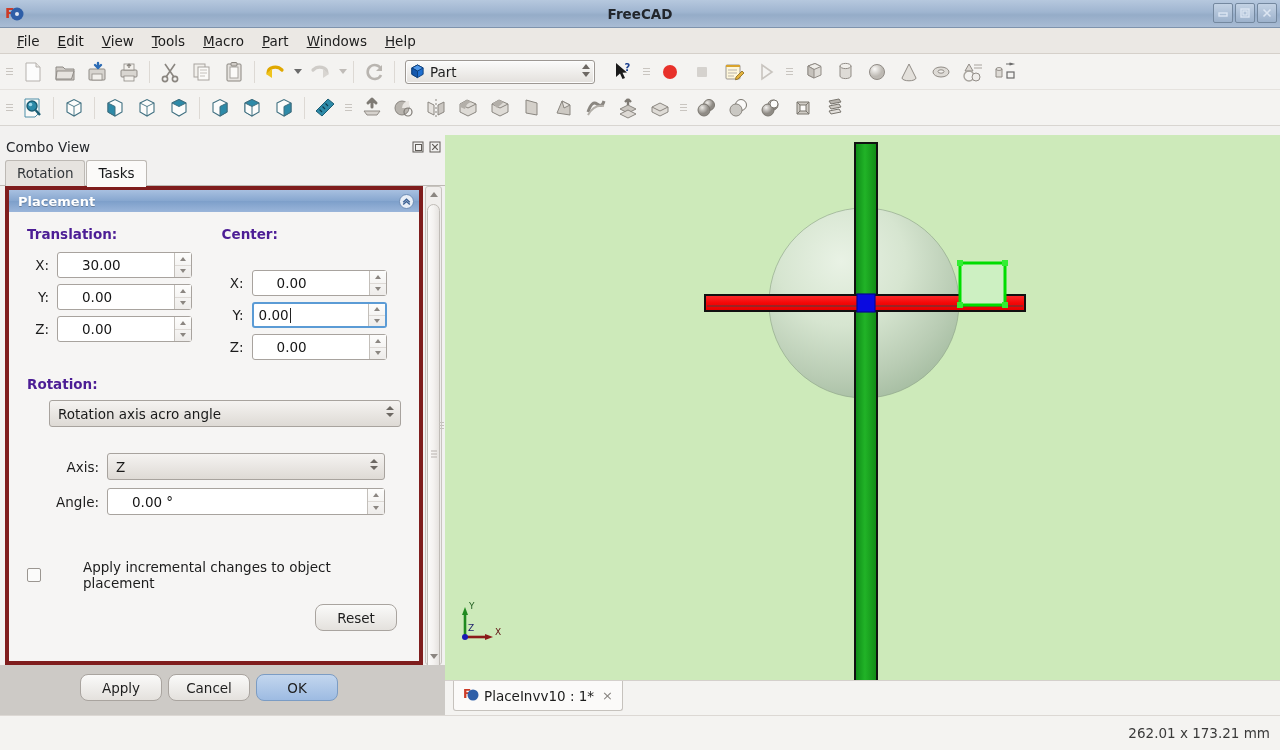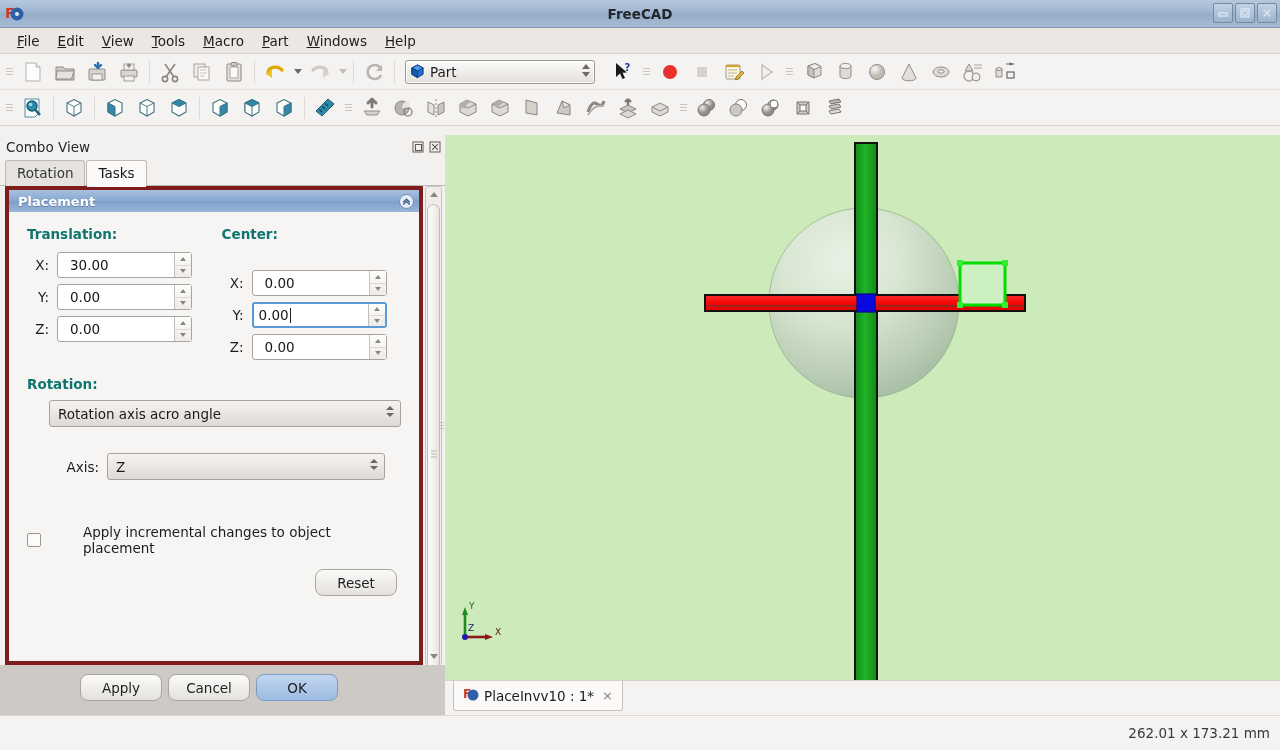--- a/index.html
+++ b/index.html
@@ -172,35 +172,35 @@
     text-shadow: 0 1px 0 rgba(0,0,0,.25);
   }
   .ph-header .sp { flex: 1; }
   .ph-collapse {
     width: 15px; height: 15px; border-radius: 50%;
     background: #e8eef7; border: 1px solid #6d8cb5;
     display: flex; align-items: center; justify-content: center;
   }
   .ph-body { padding: 14px 18px 10px 18px; }
 
-  .sec-label { font-weight: bold; font-size: 13.5px; color: #0f766e; }
+  .sec-label { font-weight: bold; font-size: 13.5px; color: #4c1d95; }
   .grid2 { display: flex; }
   .col { }
   .col.left { width: 206px; }
   .col.right { width: 190px; }
 
   .fieldrow { display: flex; align-items: center; margin-bottom: 6px; }
   .fieldrow .lbl {
     width: 30px; text-align: right; padding-right: 8px;
     font-size: 13.5px; color: #1c1c1c;
   }
   .spinbox {
     position: relative; width: 135px; height: 26px;
     background: #fff; border: 1px solid #a8a39e; border-radius: 3px;
-    display: flex; align-items: center; padding-left: 12px;
+    display: flex; align-items: center; padding-left: 24px;
     font-size: 13.5px; color: #141414;
   }
   .spinbox.focus { border: 2px solid #5b9bd5; padding-left: 5px; }
   .spinbox .caret {
     width: 1px; height: 15px; background: #222; margin-left: 1px;
   }
   .spin-btns {
     position: absolute; right: 0; top: 0; bottom: 0; width: 17px;
     background: linear-gradient(to bottom, #fdfdfc, #eeecea);
     border-left: 1px solid #c3bfba;
@@ -919,20 +919,34 @@
               <span class="lbl" style="width:80px">Axis:</span>
               <div class="combo-select" style="width:278px">
                 <span>Z</span>
                 <span class="spin">
                     <i class="up"></i>
                     <i class="dn"></i>
                   </span>
               </div>
             </div>
 
+            <div class="fieldrow" style="margin-top:8px">
+              <span class="lbl" style="width:80px">Angle:</span>
+              <div class="spinbox" style="width:278px; height:27px">
+                <span>0.00 °</span>
+                <span class="spin-btns">
+                    <div>
+                      <i class="up"></i>
+                    </div>
+                    <div>
+                      <i class="dn"></i>
+                    </div>
+                  </span>
+              </div>
+            </div>
 
             <div class="checkrow" style="margin-top:44px">
               <span class="checkbox"></span>
               <span class="t">Apply incremental changes to object placement</span>
             </div>
 
             <div class="reset-wrap">
               <div class="btn">Reset</div>
             </div>
           </div>

